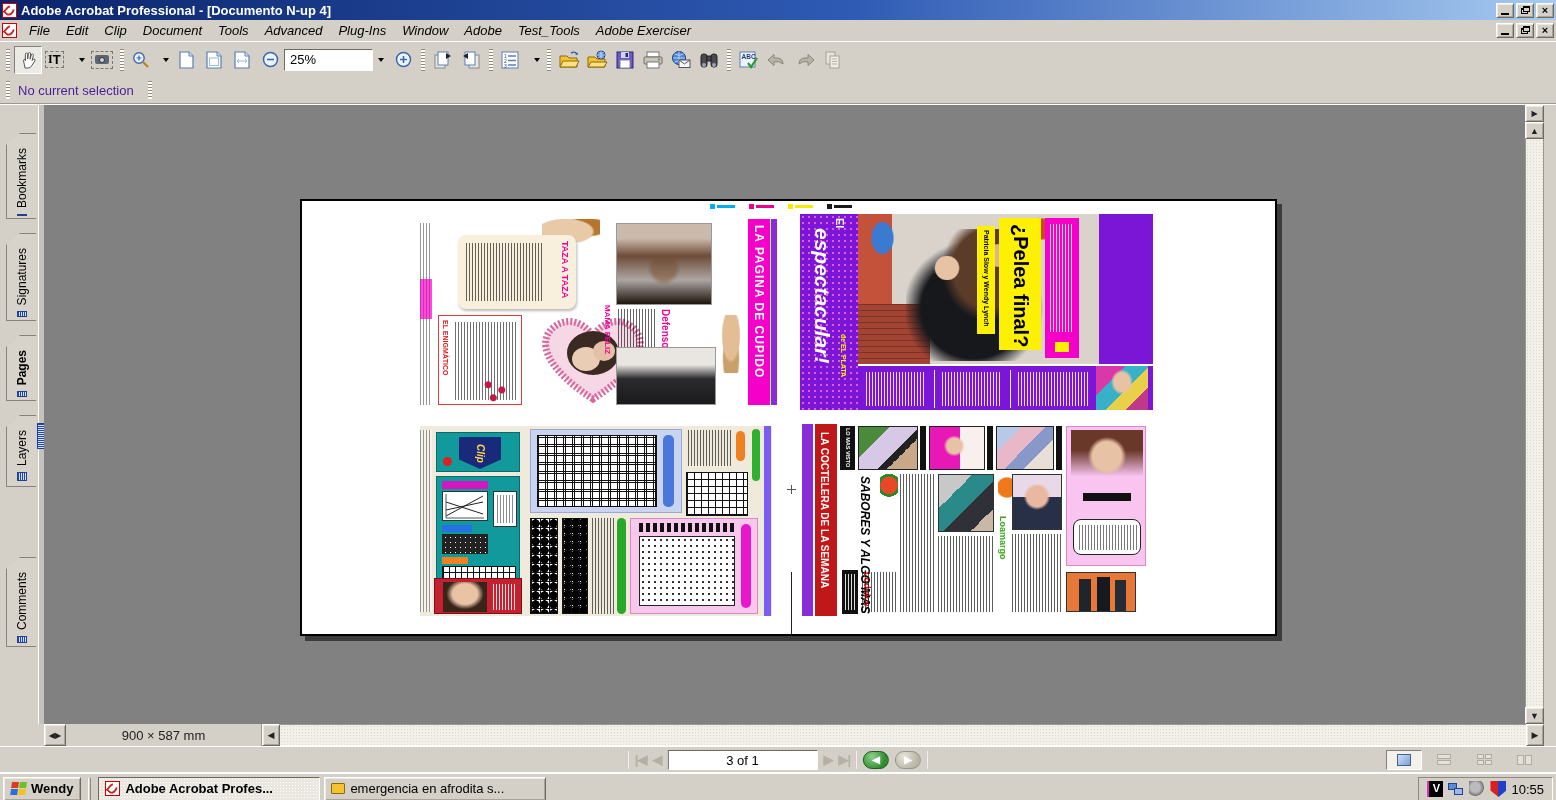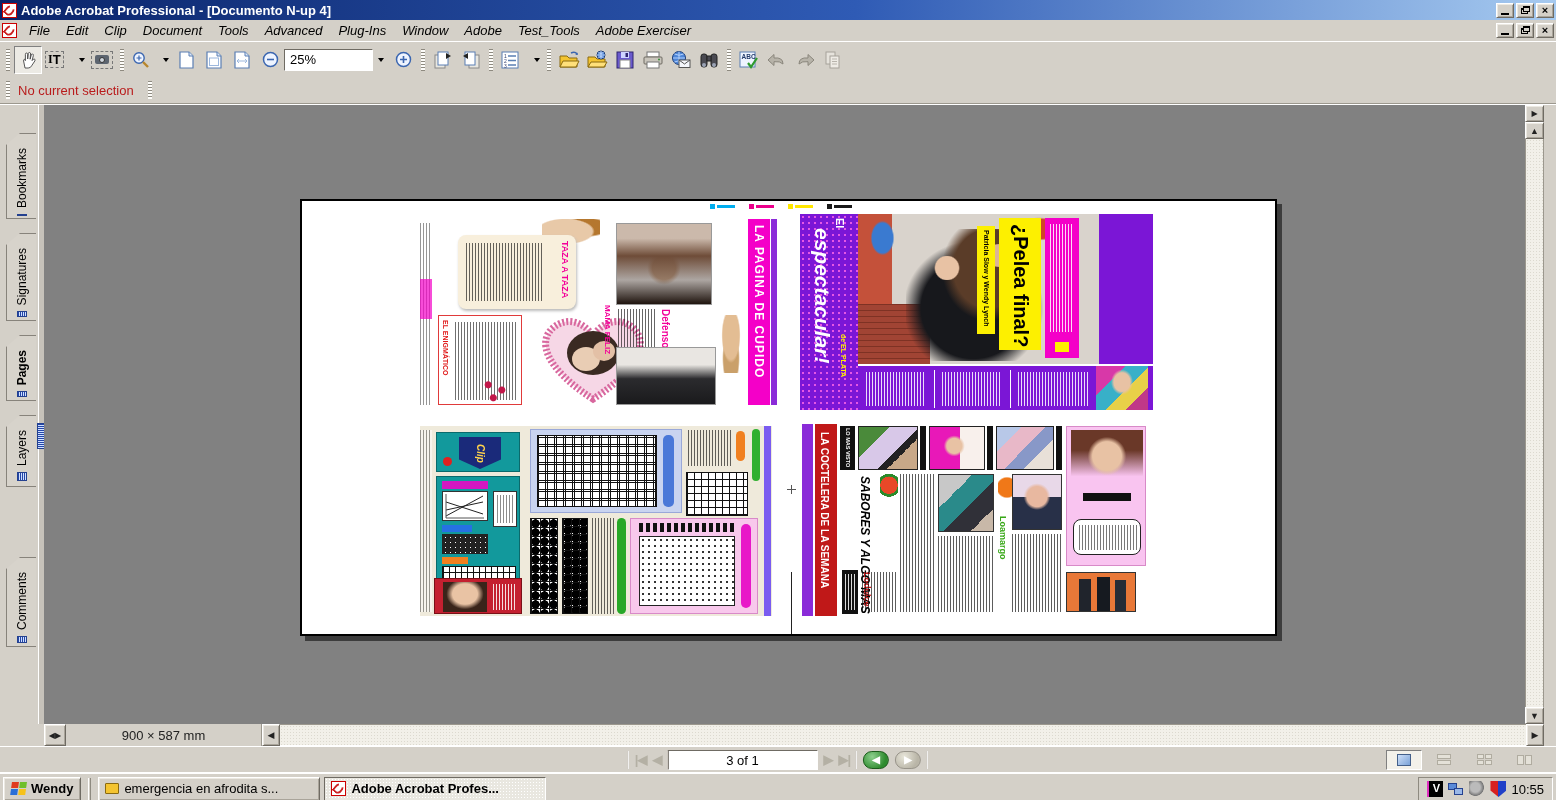--- a/index.html
+++ b/index.html
@@ -27,21 +27,21 @@
   .menubar .spacer { flex:1; }
 
   
   .toolbar { height:36px; display:flex; align-items:center; padding:0 2px; border-top:1px solid #fff; }
   .tbtn { width:28px; height:28px; display:flex; align-items:center; justify-content:center; border:1px solid transparent; }
   .tbtn.pressed { border-color:#808080 #fff #fff #808080; background:#eceae4; }
   .tbtn.dd { width:40px; justify-content:space-between; padding:0 2px; }
   .ddarrow { width:0; height:0; border-left:3px solid transparent; border-right:3px solid transparent; border-top:4px solid #000; }
   .zoomfield { width:89px; height:22px; background:#fff; border:1px solid; border-color:#6f6b63 #fff #fff #6f6b63; font-size:13px; padding:2px 5px; }
   .findbar { height:27px; display:flex; align-items:center; padding:0 2px; border-bottom:1px solid #9c988e; }
-  .nosel { font-size:13px; color:#b91c1c; padding:0 10px 0 4px; }
+  .nosel { font-size:13px; color:#4c1d95; padding:0 10px 0 4px; }
 
   
   .main { display:flex; height:620px; border-top:1px solid #fff; }
   .tabstrip { width:44px; background:#d4d0c8; position:relative; border-right:1px solid #9c988e; }
   .ntab { position:absolute; left:6px; width:30px; background:#d7d3cb; border:1px solid #87837b; border-right:none;
           clip-path:polygon(0 12px,14px 0,100% 0,100% 100%,0 100%);
           display:flex; flex-direction:column; align-items:center; justify-content:flex-start; padding-top:14px; }
   .ntab .vtu { writing-mode:vertical-rl; transform:rotate(180deg); font-size:12px; color:#000; }
   .ntab.active .vtu { font-weight:bold; }
   .ntab .bgrip { width:10px; height:9px; margin:6px 0 3px; background:repeating-linear-gradient(90deg,#2446a8 0 1px,#cfe0ff 1px 2px); border:1px solid #24418f; }
@@ -620,29 +620,29 @@
     <span class="flag">
       <i style="background:#e03a1e;"></i>
         <i style="background:#6fbf2a;"></i>
         <i style="background:#2a6fd8;"></i>
         <i style="background:#f6c21a;"></i>
     </span>
     <span>Wendy</span>
   </div>
   <div class="tdiv"></div>
   <div id="taskitems" style="display:flex;gap:4px;">
-      <div class="taskitem raised">
-        <span style="width: 14px; height: 11px; background: rgb(244, 196, 48); border: 1px solid rgb(138, 106, 16); border-radius: 1px; flex: 0 0 auto;"></span>
-        <span>emergencia en afrodita s...</span>
-      </div>
       <div class="taskitem sunken active">
         <span class="acroicon">
           <b></b>
         </span>
         <span>Adobe Acrobat Profes...</span>
+      </div>
+      <div class="taskitem raised">
+        <span style="width: 14px; height: 11px; background: rgb(244, 196, 48); border: 1px solid rgb(138, 106, 16); border-radius: 1px; flex: 0 0 auto;"></span>
+        <span>emergencia en afrodita s...</span>
       </div>
     </div>
   <div class="tray">
     <span class="ticon" style="background:#000;border-left:2px solid #e030c0;color:#fff;font-weight:bold;font-size:11px;text-align:center;line-height:15px;">V</span>
     <span class="ticon">
       <i style="position:absolute;left:0;top:2px;width:9px;height:7px;background:#5a8ad8;border:1px solid #24418f;display:block;"></i>
       <i style="position:absolute;left:6px;top:7px;width:9px;height:7px;background:#9ab8e8;border:1px solid #24418f;display:block;"></i>
     </span>
     <span class="ticon" style="background:radial-gradient(circle at 40% 40%,#bbb 35%,#777 60%,#fff0 65%);"></span>
     <span class="ticon" style="background:linear-gradient(90deg,#d82020 0 50%,#2040c8 50%);clip-path:polygon(0 0,100% 0,100% 60%,50% 100%,0 60%);"></span>

